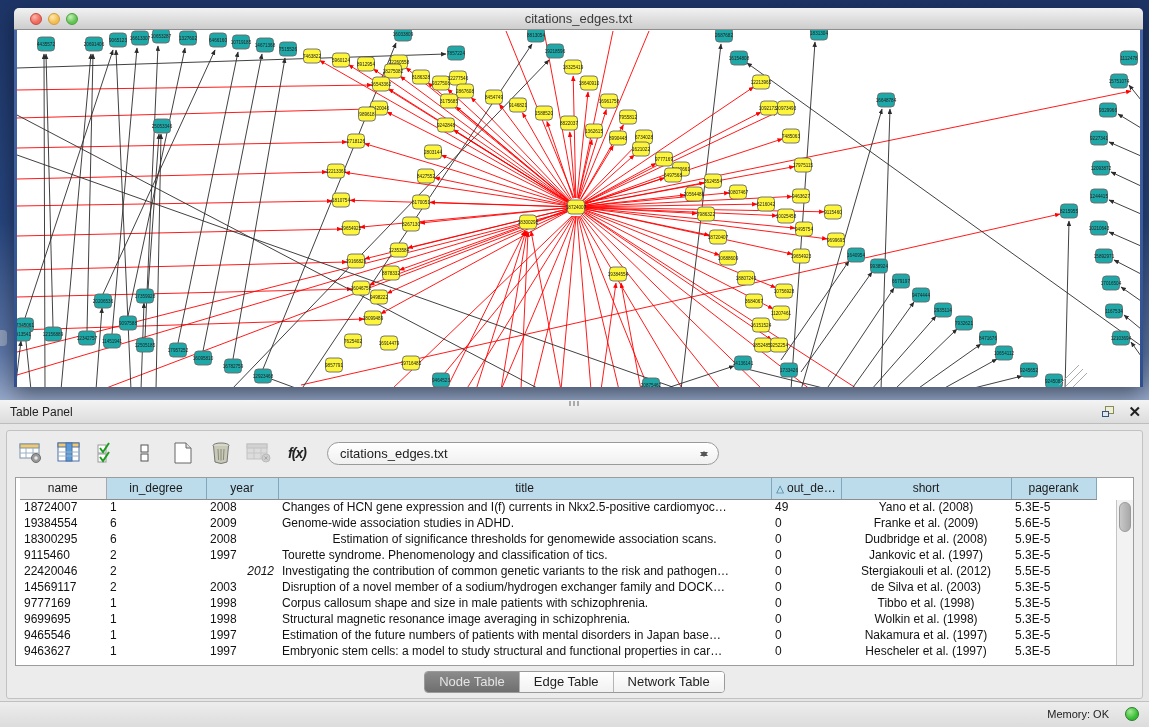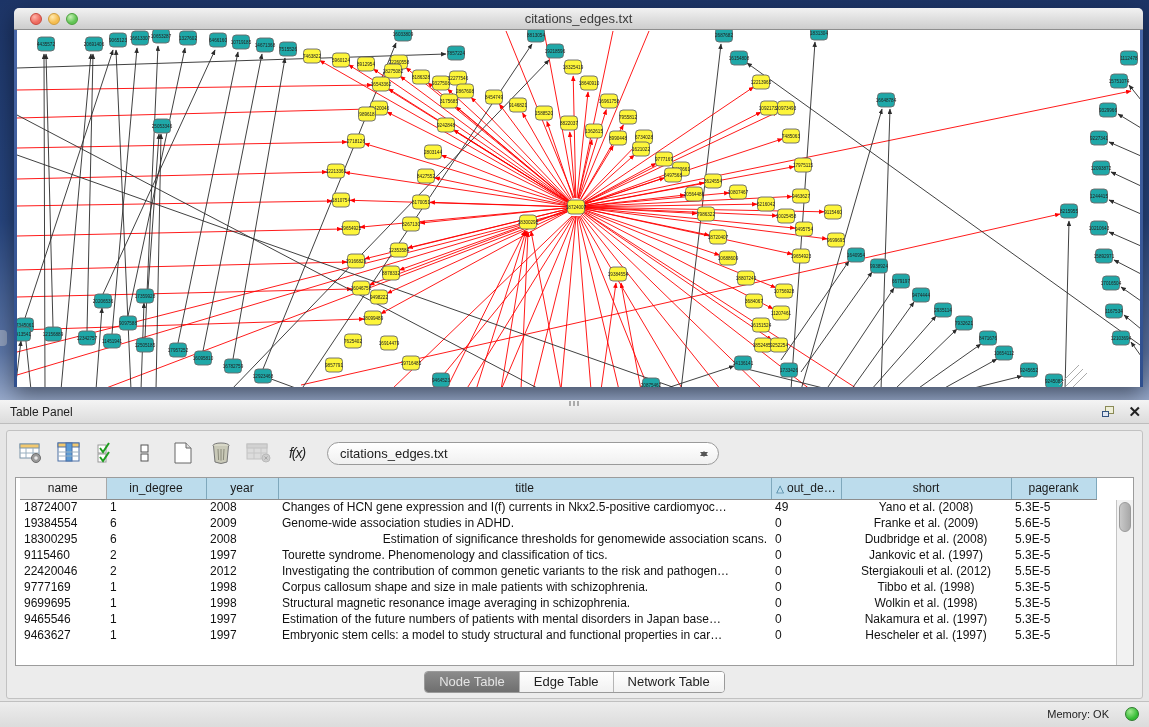--- a/index.html
+++ b/index.html
@@ -28,21 +28,21 @@
     background:repeating-linear-gradient(90deg,#9a9a9a 0 2px,transparent 2px 4px);opacity:.8;}
   .ph-icons{position:absolute;right:8px;top:0;height:24px;display:flex;align-items:center;gap:12px;}
   .float-ic{position:relative;width:14px;height:13px;}
   .float-ic .sq1{position:absolute;left:3px;top:0;width:9px;height:8px;border:1px solid #8a8a56;background:#efefd8;}
   .float-ic .sq2{position:absolute;left:0;top:5px;width:7px;height:6px;border:1px solid #33527e;background:#dfe6f2;}
   .close-x{font-size:15px;font-weight:bold;color:#222;line-height:14px;cursor:default;}
   .panel-body{position:absolute;left:6px;right:6px;top:30px;bottom:28px;background:#ececec;
     border:1px solid #c2c2c2;border-radius:3px;}
   .toolbar{position:relative;height:44px;display:flex;align-items:center;gap:10px;padding:0 10px;}
   .tbtn{width:28px;height:28px;display:flex;align-items:center;justify-content:center;}
-  .fx{font-size:14px;color:#222;font-style:italic;font-weight:normal;letter-spacing:-1px;}
+  .fx{font-size:14px;color:#222;font-style:italic;font-weight:bold;letter-spacing:-1px;}
   .combo{position:relative;width:392px;height:23px;margin-left:6px;background:linear-gradient(180deg,#ffffff,#f0f0f0);
     border:1px solid #9a9a9a;border-radius:12px;font-size:13px;color:#222;line-height:21px;padding:0 26px 0 12px;}
   .combo .arrows{position:absolute;right:10px;top:4px;width:9px;height:14px;}
   .combo .arrows:before{content:"";position:absolute;left:1px;top:0;border:4px solid transparent;border-bottom:5px solid #555;}
   .combo .arrows:after{content:"";position:absolute;left:1px;bottom:0;border:4px solid transparent;border-top:5px solid #555;}
   .table-wrap{position:absolute;left:8px;right:8px;top:46px;bottom:32px;background:#fff;border:1px solid #9c9c9c;overflow:hidden;}
   table.grid{border-collapse:collapse;table-layout:fixed;width:1076px;margin-left:4px;}
   table.grid th{height:21px;font-size:12px;font-weight:normal;color:#1a1a1a;text-align:center;
     background:#bcdcec;border-right:1px solid #7fa8bc;border-bottom:1px solid #8d8d8d;overflow:hidden;white-space:nowrap;}
   table.grid th.plain{background:#ededed;border-right:1px solid #a8a8a8;}
@@ -635,42 +635,51 @@
                 <td style="text-align: left;">2009</td>
                 <td style="text-align: left;">Genome-wide association studies in ADHD.</td>
                 <td style="text-align: left;">0</td>
                 <td style="text-align: center;">Franke et al. (2009)</td>
                 <td style="text-align: left;">5.6E-5</td>
               </tr>
               <tr>
                 <td style="text-align: left;">18300295</td>
                 <td style="text-align: left;">6</td>
                 <td style="text-align: left;">2008</td>
-                <td style="text-align: right;">Estimation of significance thresholds for genomewide association scans.</td>
+                <td style="text-align: center;">Estimation of significance thresholds for genomewide association scans.</td>
                 <td style="text-align: left;">0</td>
                 <td style="text-align: center;">Dudbridge et al. (2008)</td>
                 <td style="text-align: left;">5.9E-5</td>
               </tr>
               <tr>
                 <td style="text-align: left;">9115460</td>
                 <td style="text-align: left;">2</td>
                 <td style="text-align: left;">1997</td>
                 <td style="text-align: left;">Tourette syndrome. Phenomenology and classification of tics.</td>
                 <td style="text-align: left;">0</td>
                 <td style="text-align: center; margin-top: 36px;">Jankovic et al. (1997)</td>
                 <td style="text-align: left;">5.3E-5</td>
               </tr>
               <tr>
                 <td style="text-align: left;">22420046</td>
                 <td style="text-align: left;">2</td>
-                <td style="text-align: left;">2012</td>
+                <td style="text-align: right; font-style: italic;">2012</td>
                 <td style="text-align: left;">Investigating the contribution of common genetic variants to the risk and pathogen…</td>
                 <td style="text-align: left;">0</td>
                 <td style="text-align: center;">Stergiakouli et al. (2012)</td>
                 <td style="text-align: left;">5.5E-5</td>
+              </tr>
+              <tr>
+                <td style="text-align: left;">14569117</td>
+                <td style="text-align: left;">2</td>
+                <td style="text-align: left;">2003</td>
+                <td style="text-align: left;">Disruption of a novel member of a sodium/hydrogen exchanger family and DOCK…</td>
+                <td style="text-align: left;">0</td>
+                <td style="text-align: center;">de Silva et al. (2003)</td>
+                <td style="text-align: left;">5.3E-5</td>
               </tr>
               <tr>
                 <td style="text-align: left;">9777169</td>
                 <td style="text-align: left;">1</td>
                 <td style="text-align: left;">1998</td>
                 <td style="text-align: left;">Corpus callosum shape and size in male patients with schizophrenia.</td>
                 <td style="text-align: left;">0</td>
                 <td style="text-align: center;">Tibbo et al. (1998)</td>
                 <td style="text-align: left;">5.3E-5</td>
               </tr>

